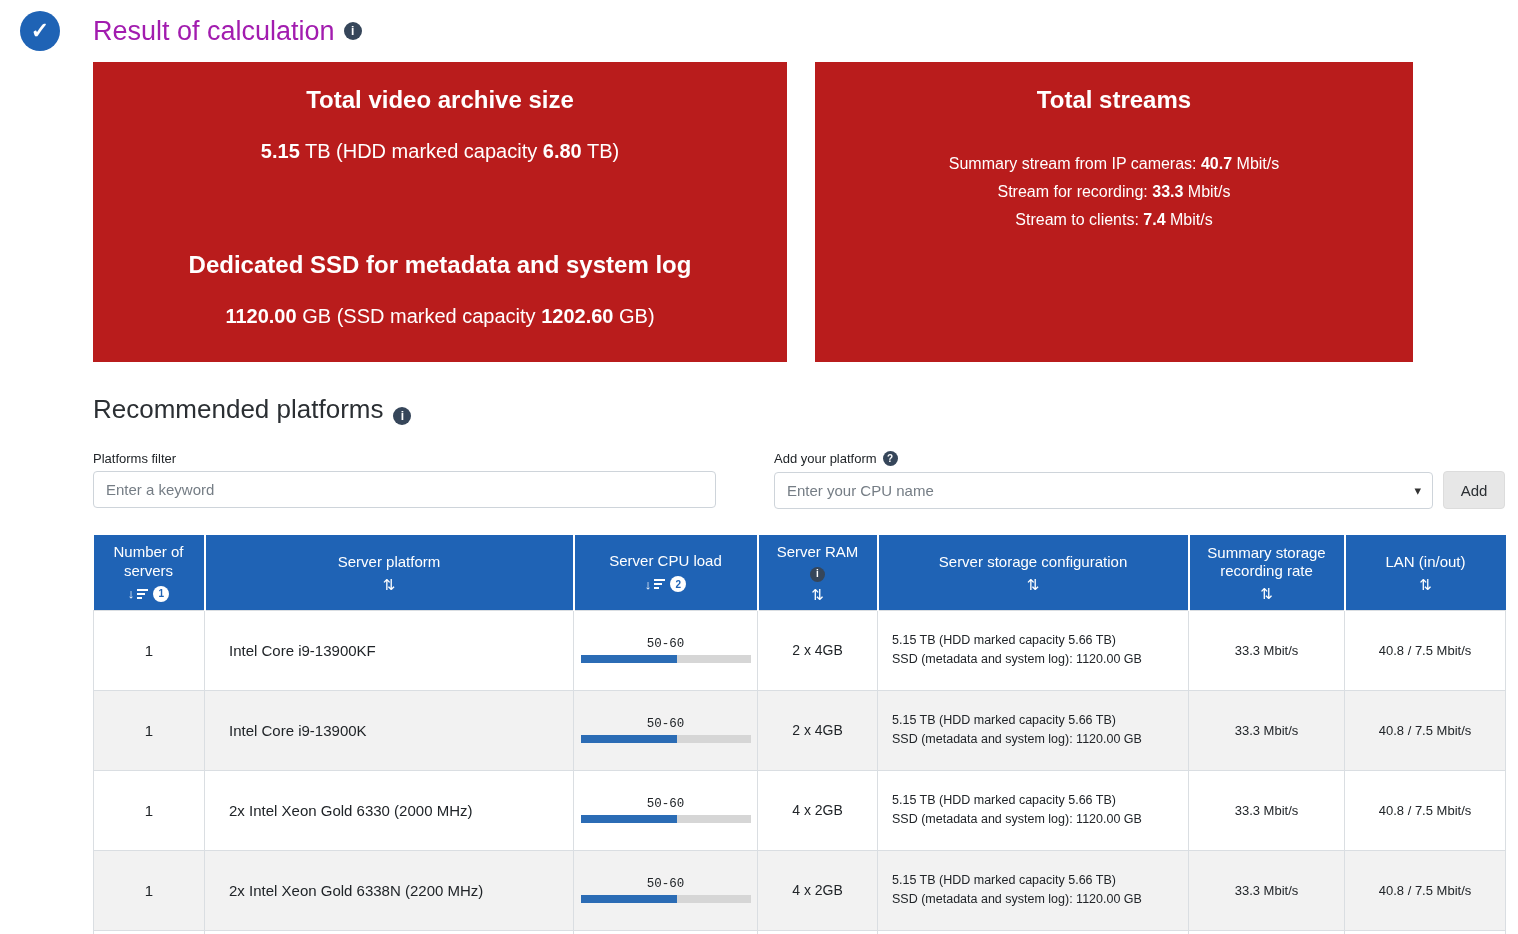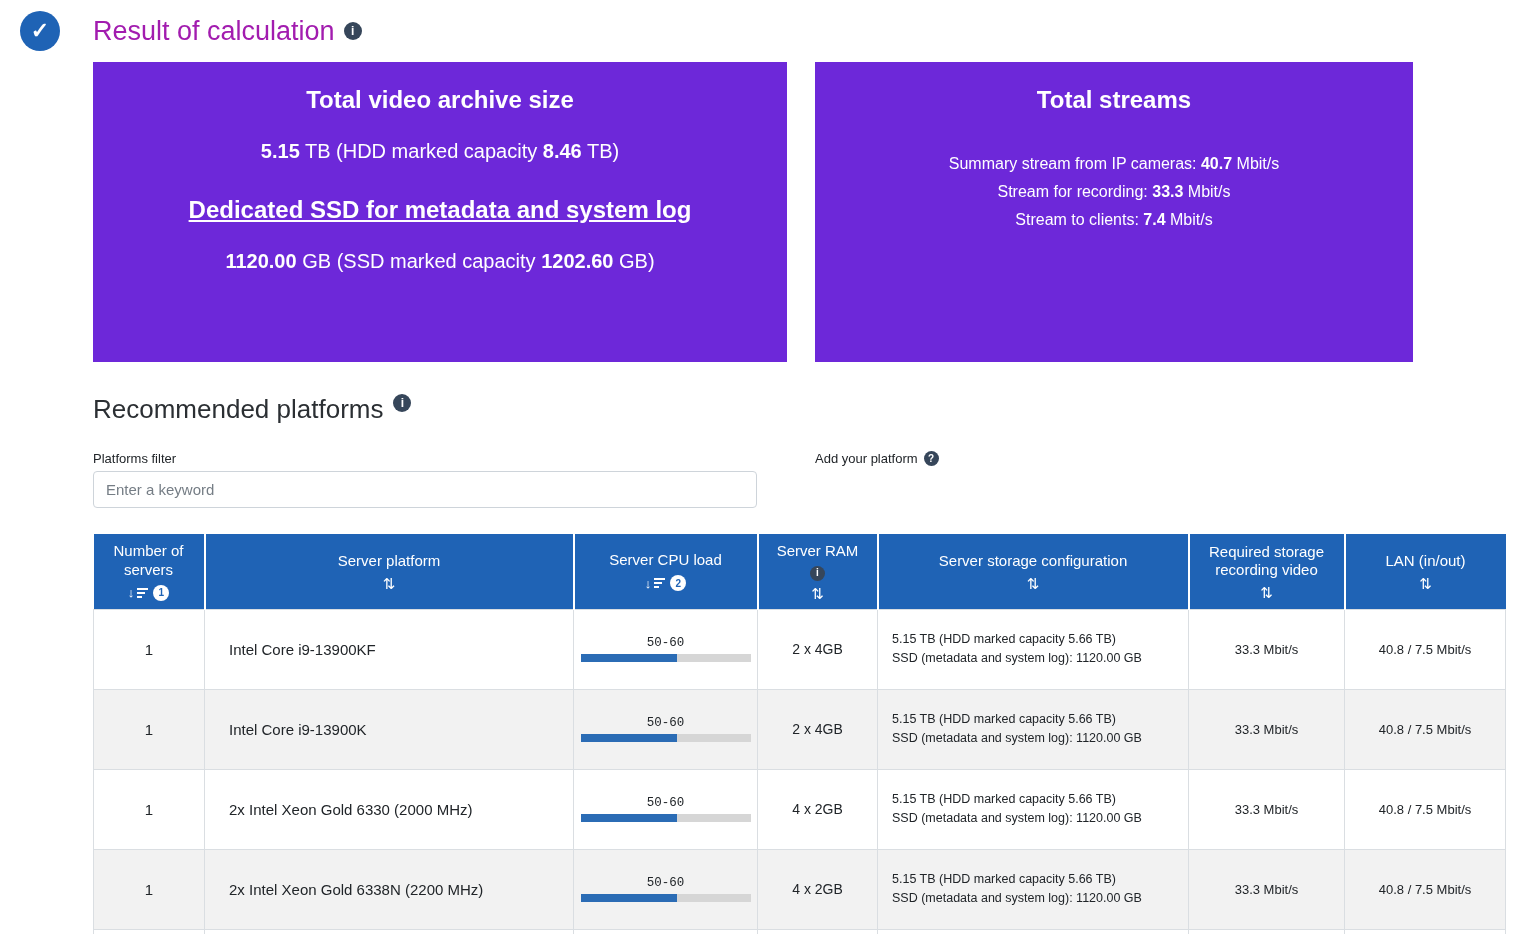--- a/index.html
+++ b/index.html
@@ -13,31 +13,31 @@
     font-size: 22px; font-weight: 700; flex: 0 0 auto; }
   .page-title { margin-left: 33px; font-size: 27px; font-weight: 400; color: #a21caf; }
   .info-icon { display: inline-flex; align-items: center; justify-content: center;
     width: 18px; height: 18px; border-radius: 50%; background: #36465a; color: #fff;
     font-size: 12px; font-weight: 700; font-style: normal; line-height: 1; flex: 0 0 auto; }
   .info-icon.small { width: 15px; height: 15px; font-size: 10px; }
   .header-row .info-icon { margin-left: 9px; }
 
   
   .cards { display: flex; gap: 28px; margin: 10px 13px 0 93px; }
-  .card { background: #6d28d9; color: #fff; height: 300px; text-align: center; padding-top: 24px; }
+  .card { background: #b91c1c; color: #fff; height: 300px; text-align: center; padding-top: 24px; }
   .card-archive { width: 694px; }
   .card-streams { width: 598px; }
   .card h2 { font-size: 24px; font-weight: 700; }
   .card .line { font-size: 20px; margin-top: 26px; }
   .card .line b { font-weight: 700; }
-  .card .sub-title { margin-top: 33px; text-decoration: underline; }
+  .card .sub-title { margin-top: 88px; }
   .streams-block { margin-top: 36px; font-size: 16px; line-height: 28px; }
 
   
-  .rec-heading { display: flex; align-items: flex-start; gap: 10px; margin: 32px 0 0 93px;
+  .rec-heading { display: flex; align-items: flex-end; gap: 10px; margin: 32px 0 0 93px;
     font-size: 26px; font-weight: 400; color: #2b2f33; }
 
   .filters { display: flex; margin: 26px 13px 0 93px; gap: 40px; }
   .field-label { font-size: 13px; color: #212529; margin-bottom: 5px; display: flex; align-items: center; gap: 6px; }
   .filter-group { width: 664px; }
   .add-group { margin-left: 18px; flex: 1; }
   .text-input { width: 100%; height: 37px; border: 1px solid #ced4da; border-radius: 4px;
     padding: 16px 12px; font-size: 15px; font-family: "Liberation Sans", sans-serif; color: #212529; outline: none; }
   .text-input::placeholder { color: #757d85; }
   .add-controls { display: flex; align-items: center; gap: 10px; }
@@ -88,21 +88,21 @@
     <span>✓</span>
   </div>
   <h1 class="page-title">Result of calculation</h1>
   <i class="info-icon">i</i>
 </div>
 
 <div class="cards">
   <div class="card card-archive">
     <h2>Total video archive size</h2>
     <div class="line">
-      <b>5.15</b><span> TB (HDD marked capacity </span><b>8.46</b><span> TB)</span>
+      <b>5.15</b><span> TB (HDD marked capacity </span><b>6.80</b><span> TB)</span>
     </div>
     <h2 class="sub-title">Dedicated SSD for metadata and system log</h2>
     <div class="line">
       <b>1120.00</b><span> GB (SSD marked capacity </span><b>1202.60</b><span> GB)</span>
     </div>
   </div>
 
   <div class="card card-streams">
     <h2>Total streams</h2>
     <div class="streams-block">
@@ -120,20 +120,27 @@
 
 <div class="filters">
   <div class="filter-group">
     <div class="field-label">Platforms filter</div>
     <input class="text-input" type="text" placeholder="Enter a keyword" style="">
   </div>
   <div class="add-group">
     <div class="field-label">
       <span>Add your platform</span>
       <i class="info-icon small">?</i>
+    </div>
+    <div class="add-controls">
+      <div class="combo-wrap">
+        <input class="text-input" type="text" placeholder="Enter your CPU name" style="">
+        <span class="combo-caret">▾</span>
+      </div>
+      <button class="add-btn">Add</button>
     </div>
   </div>
 </div>
 
 <table class="platforms">
   <colgroup>
     <col style="width:111px">
       <col style="width:369px">
       <col style="width:184px">
       <col style="width:120px">
@@ -189,21 +196,21 @@
         </div>
       </th>
       <th>
         <div class="th-inner">
           <div class="th-label">Server storage configuration</div>
           <span class="sort-both">⇅</span>
         </div>
       </th>
       <th>
         <div class="th-inner">
-          <div class="th-label">Required storage recording video</div>
+          <div class="th-label">Summary storage recording rate</div>
           <span class="sort-both">⇅</span>
         </div>
       </th>
       <th>
         <div class="th-inner">
           <div class="th-label">LAN (in/out)</div>
           <span class="sort-both">⇅</span>
         </div>
       </th>
     </tr>

